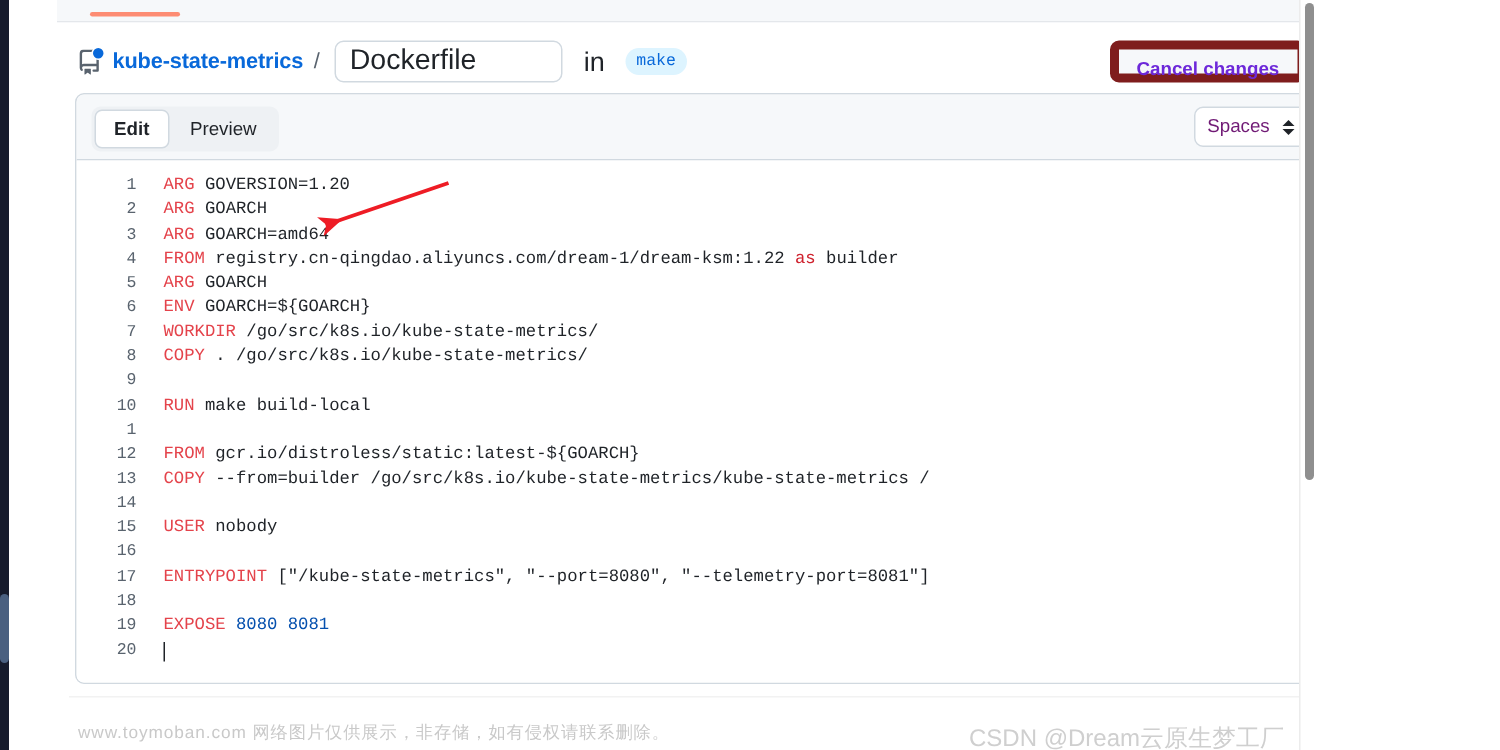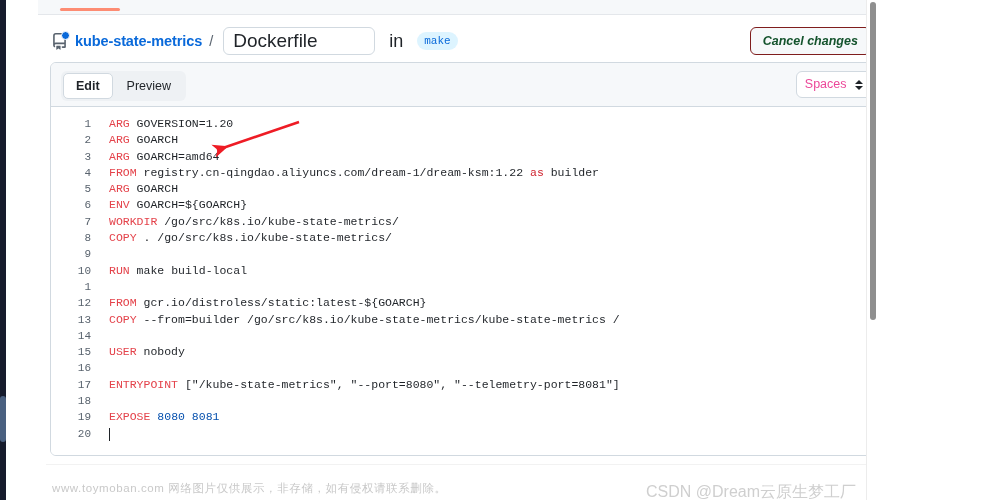--- a/index.html
+++ b/index.html
@@ -142,24 +142,23 @@
     padding: 0 12px;
     border-radius: 6px;
     font-size: 12.5px;
     font-weight: bold;
     line-height: 26px;
     cursor: pointer;
     white-space: nowrap;
     font-family: "Liberation Sans", sans-serif;
   }
   .btn-default {
-    border: 1px solid #7f1d1d;
+    border: 6px solid #7f1d1d;
     background: #f6f8fa;
-    color: #14532d;
-    font-style: italic;
+    color: #6d28d9;
   }
   .btn-primary-disabled {
     border: 1px solid transparent;
     background: #8ed1a6;
     color: #ffffff;
   }
 
   
   #editor-card {
     position: absolute;
@@ -218,21 +217,21 @@
     border-radius: 6px;
     background: #ffffff;
     display: flex;
     align-items: center;
     gap: 8px;
     padding: 0 8px;
     cursor: pointer;
   }
   .select-box .sel-label {
     font-size: 12.5px;
-    color: #ec4899;
+    color: #701a75;
     line-height: 25px;
     white-space: nowrap;
   }
   .updown {
     display: inline-block;
     width: 8px;
     height: 14px;
     position: relative;
     flex: 0 0 auto;
   }

